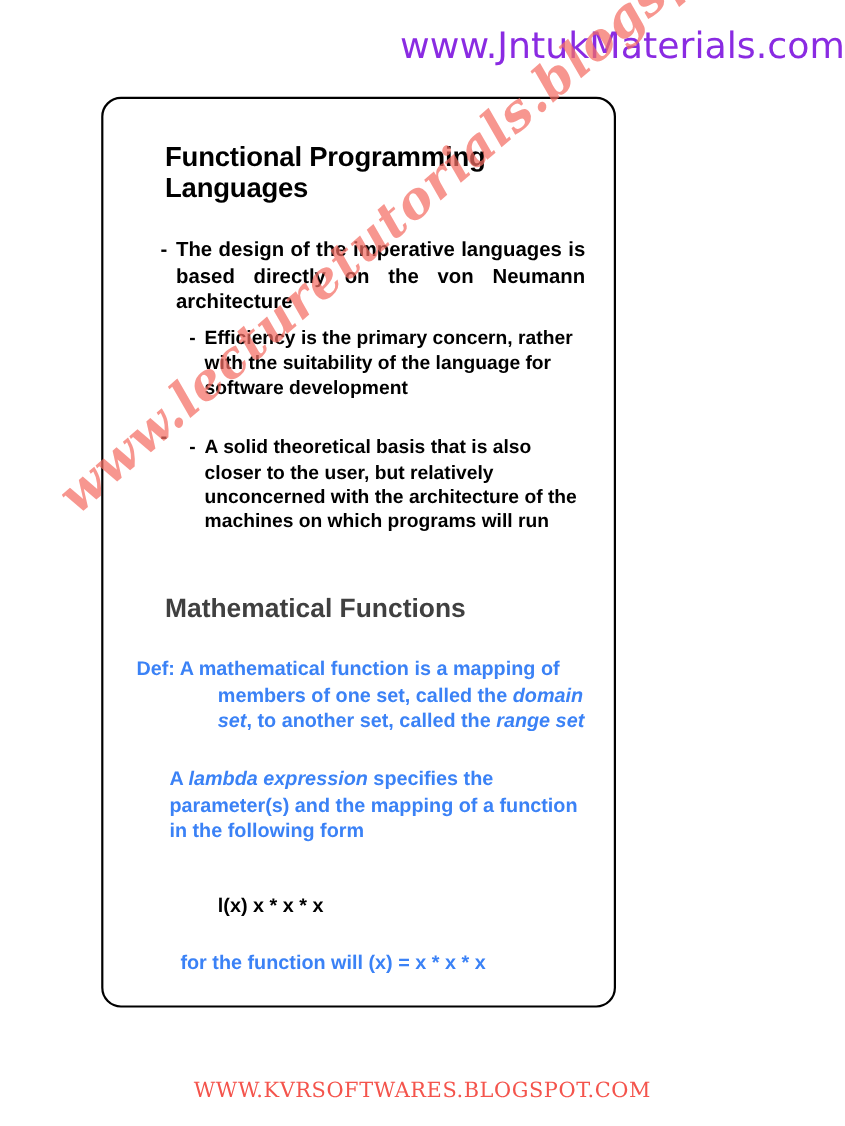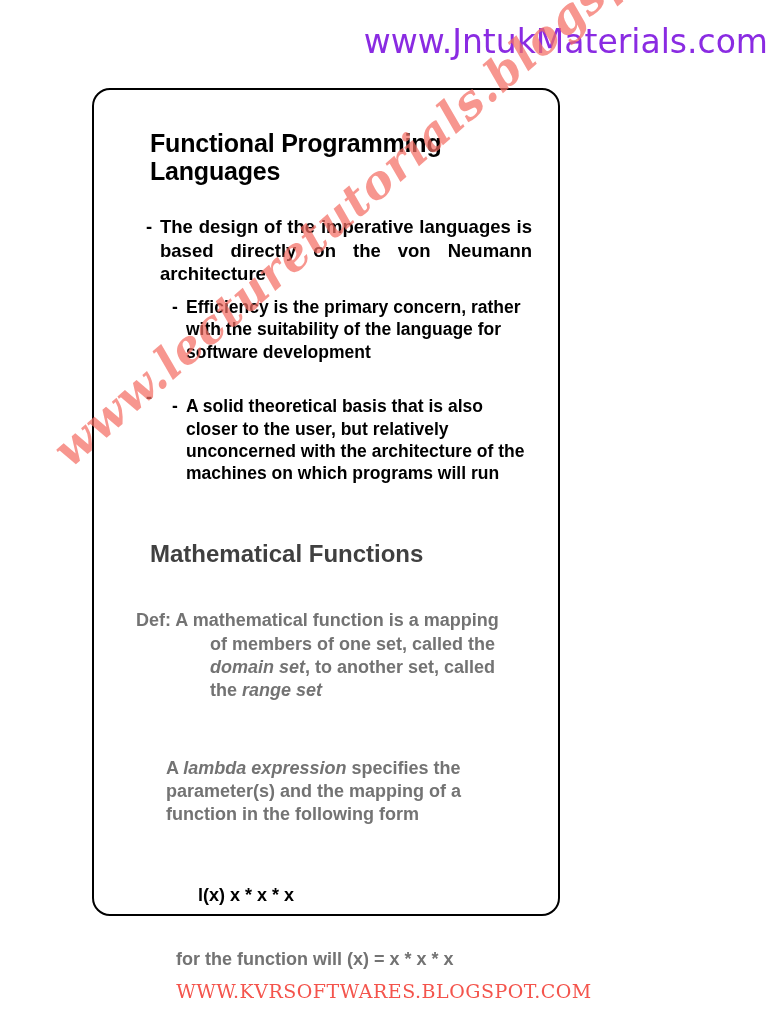--- a/index.html
+++ b/index.html
@@ -103,22 +103,22 @@
   .bullet-l2 .dash {
     position: absolute;
     left: 48px;
     top: 0;
   }
 
   .para {
     font-size: 18px;
     font-weight: bold;
     line-height: 1.3;
-    color: #737373;
-    margin: 12px;
+    color: #3b82f6;
+    margin: 0;
     padding: 0;
   }
 
   .indent-def {
     padding-left: 40px;
   }
   .def-hang {
     padding-left: 74px;
     text-indent: -74px;
   }

